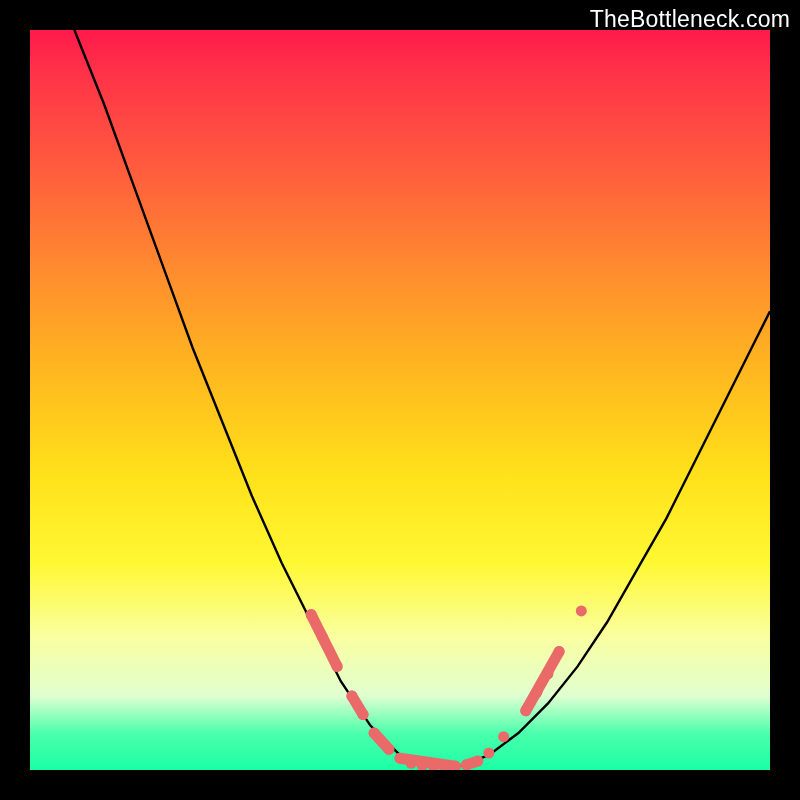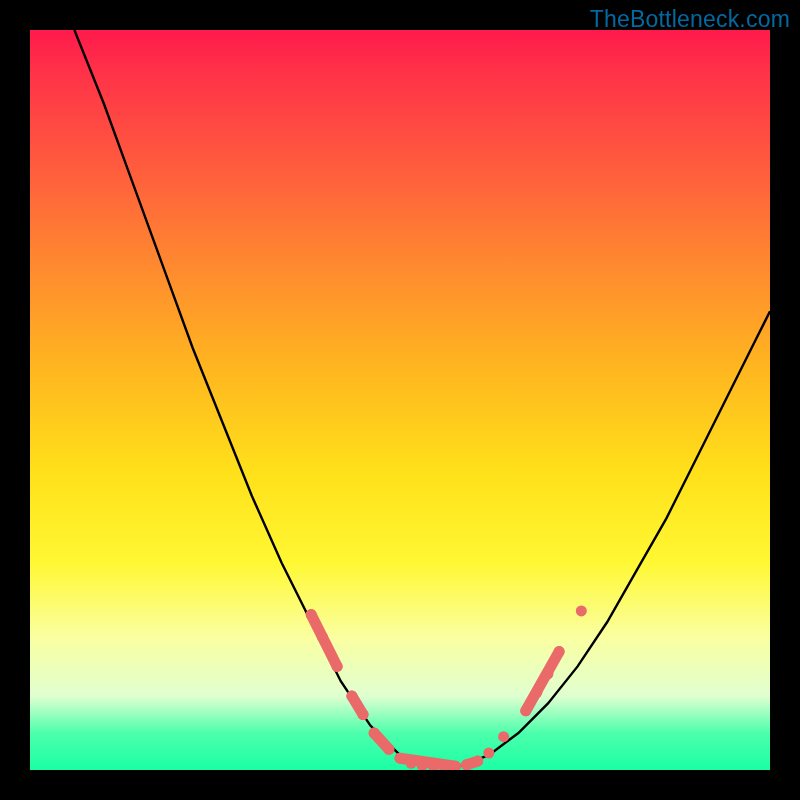--- a/index.html
+++ b/index.html
@@ -27,21 +27,21 @@
       #fff833 72%,
       #faffa0 82%,
       #e0ffd0 90%,
       #4cffac 95%,
       #1affa4 100%);
   }
   .watermark {
     position: absolute;
     top: 6px;
     right: 10px;
-    color: #0369a1;
+    color: #ffffff;
     font-size: 23px;
     font-weight: 500;
     letter-spacing: 0.2px;
     user-select: none;
     text-align: right;
   }
   svg.curve {
     position: absolute;
     left: 0;
     top: 0;

